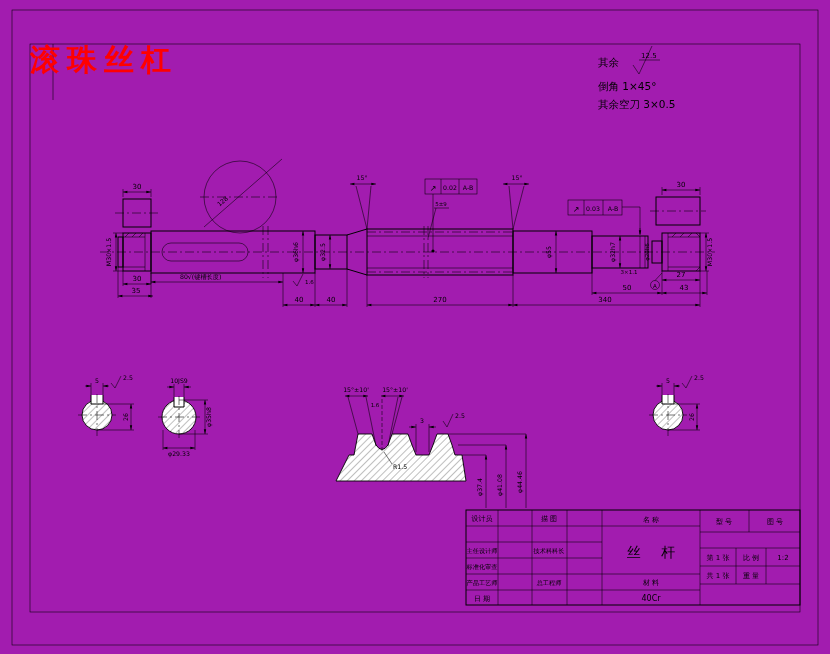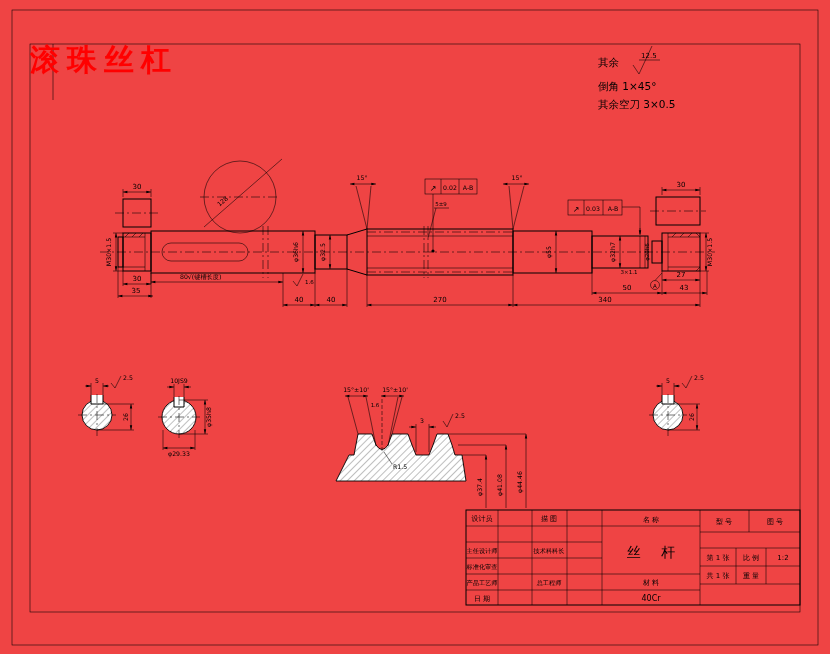--- a/index.html
+++ b/index.html
@@ -1,16 +1,16 @@
 <!DOCTYPE html>
 <html><head>
 <meta charset="utf-8">
 <style>
   html,body{margin:0;padding:0;background:#fff;}
-  .sheet{position:relative;width:830px;height:654px;background:#ef4444;overflow:hidden;}
+  .sheet{position:relative;width:830px;height:654px;background:#a21caf;overflow:hidden;}
   svg text{font-family:"DejaVu Sans","Liberation Sans",sans-serif;fill:#000;}
   .ol{stroke:#000;stroke-width:1;fill:none;}           
   .tl{stroke:#000;stroke-width:0.55;fill:none;}        
   .cl{stroke:#000;stroke-width:0.55;fill:none;stroke-dasharray:9 3 2 3;} 
   .bl{stroke:#000;stroke-width:0.55;fill:none;stroke-dasharray:4 2;}
   .dl{stroke:#000;stroke-width:0.55;fill:none;}        
   .hatched{fill:url(#h);stroke:#000;stroke-width:0.9;}
   .t5{font-size:5.5px;} .t6{font-size:6.2px;} .t7{font-size:7px;} .t8{font-size:8px;} .t10{font-size:10.5px;} .t14{font-size:14px;letter-spacing:8px;}
   .ttl{font-size:30px;font-weight:bold;fill:#ff0000;font-family:"DejaVu Serif","Liberation Serif",serif;letter-spacing:7px;}
   .mid{text-anchor:middle;}

